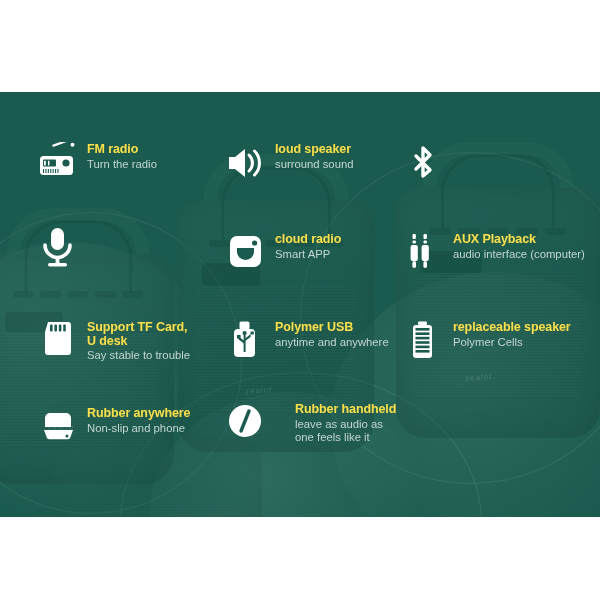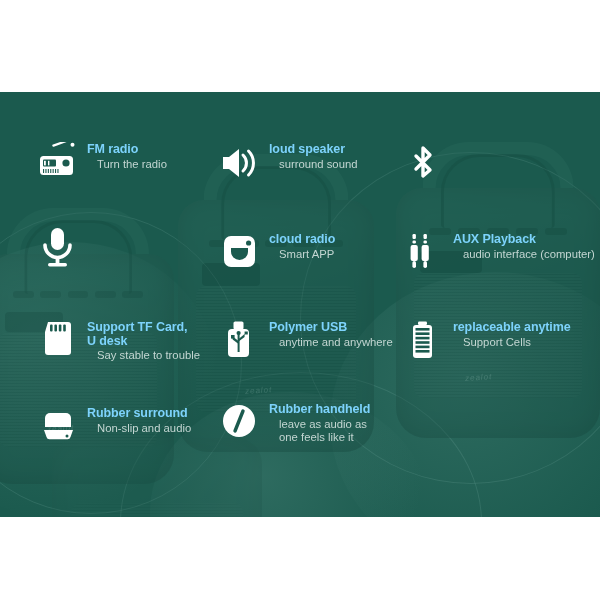--- a/index.html
+++ b/index.html
@@ -159,49 +159,48 @@
     flex: 0 0 auto;
     width: 40px;
     height: 42px;
     margin-right: 9px;
     position: relative;
     color: #ffffff;
   }
   .f-icon svg { display: block; }
   .f-text { padding-top: 1px; }
   .f-title {
-    color: #7dd3fc;
+    color: #fde047;
     font-size: 12.5px;
     font-weight: bold;
     line-height: 13.6px;
     letter-spacing: -0.1px;
     white-space: pre-line;
   }
   .f-sub {
     color: #c3d6d2;
     font-size: 11.3px;
     line-height: 13.4px;
     margin-top: 1px;
     white-space: pre-line;
-    margin-left: 10px;
   }
 
   
   .col-1 { left: 38px; }
-  .col-2 { left: 220px; }
+  .col-2 { left: 226px; }
   .col-3 { left: 404px; }
   
   .row-1 { top: 50px; }
   .row-3 { top: 228px; }
   .row-4 { top: 314px; }
 
   .r2c1 { top: 134px; }
   .r2c2 { top: 140px; }
   .r2c3 { top: 140px; }
-  .r4c2 { top: 310px; }
+  .r4c2 { top: 310px; gap: 20px; }
 </style>
 </head>
 <body>
 
 <div id="stage">
 
   <div id="panel">
 
     <div class="blob" id="blob-a"></div>
     <div class="blob" id="blob-b"></div>
@@ -410,36 +409,36 @@
               <rect x="11.5" y="8" width="14" height="2.6"></rect>
               <rect x="11.5" y="12.4" width="14" height="2.6"></rect>
               <rect x="11.5" y="16.8" width="14" height="2.6"></rect>
               <rect x="11.5" y="21.2" width="14" height="2.6"></rect>
               <rect x="11.5" y="25.6" width="14" height="2.6"></rect>
               <rect x="11.5" y="30" width="14" height="2.6"></rect>
             </g>
           </svg>
         </div>
         <div class="f-text">
-          <div class="f-title">replaceable anytime</div>
-          <div class="f-sub">Support Cells</div>
+          <div class="f-title">replaceable speaker</div>
+          <div class="f-sub">Polymer Cells</div>
         </div>
       </div>
 
       <div class="feature col-1 row-4">
         <div class="f-icon">
           <svg width="40" height="42" viewBox="0 0 40 42" fill="#fff">
             <path d="M7 12 a5 5 0 0 1 5 -5 h16 a5 5 0 0 1 5 5 v9 H7 z"></path>
             <path d="M6 24 h29 l-2.5 7 a3 3 0 0 1 -2.9 2.2 H11.4 a3 3 0 0 1 -2.9 -2.2 z"></path>
             <circle cx="29" cy="30" r="1.5" fill="#1b5a4e"></circle>
           </svg>
         </div>
         <div class="f-text">
-          <div class="f-title">Rubber surround</div>
-          <div class="f-sub">Non-slip and audio</div>
+          <div class="f-title">Rubber anywhere</div>
+          <div class="f-sub">Non-slip and phone</div>
         </div>
       </div>
 
       <div class="feature col-2 r4c2">
         <div class="f-icon">
           <svg width="40" height="42" viewBox="0 0 40 42" fill="#fff">
             <circle cx="19" cy="19" r="16"></circle>
             <path d="M23 9 L15 29" stroke="#1b5a4e" stroke-width="3.4" stroke-linecap="round"></path>
           </svg>
         </div>

